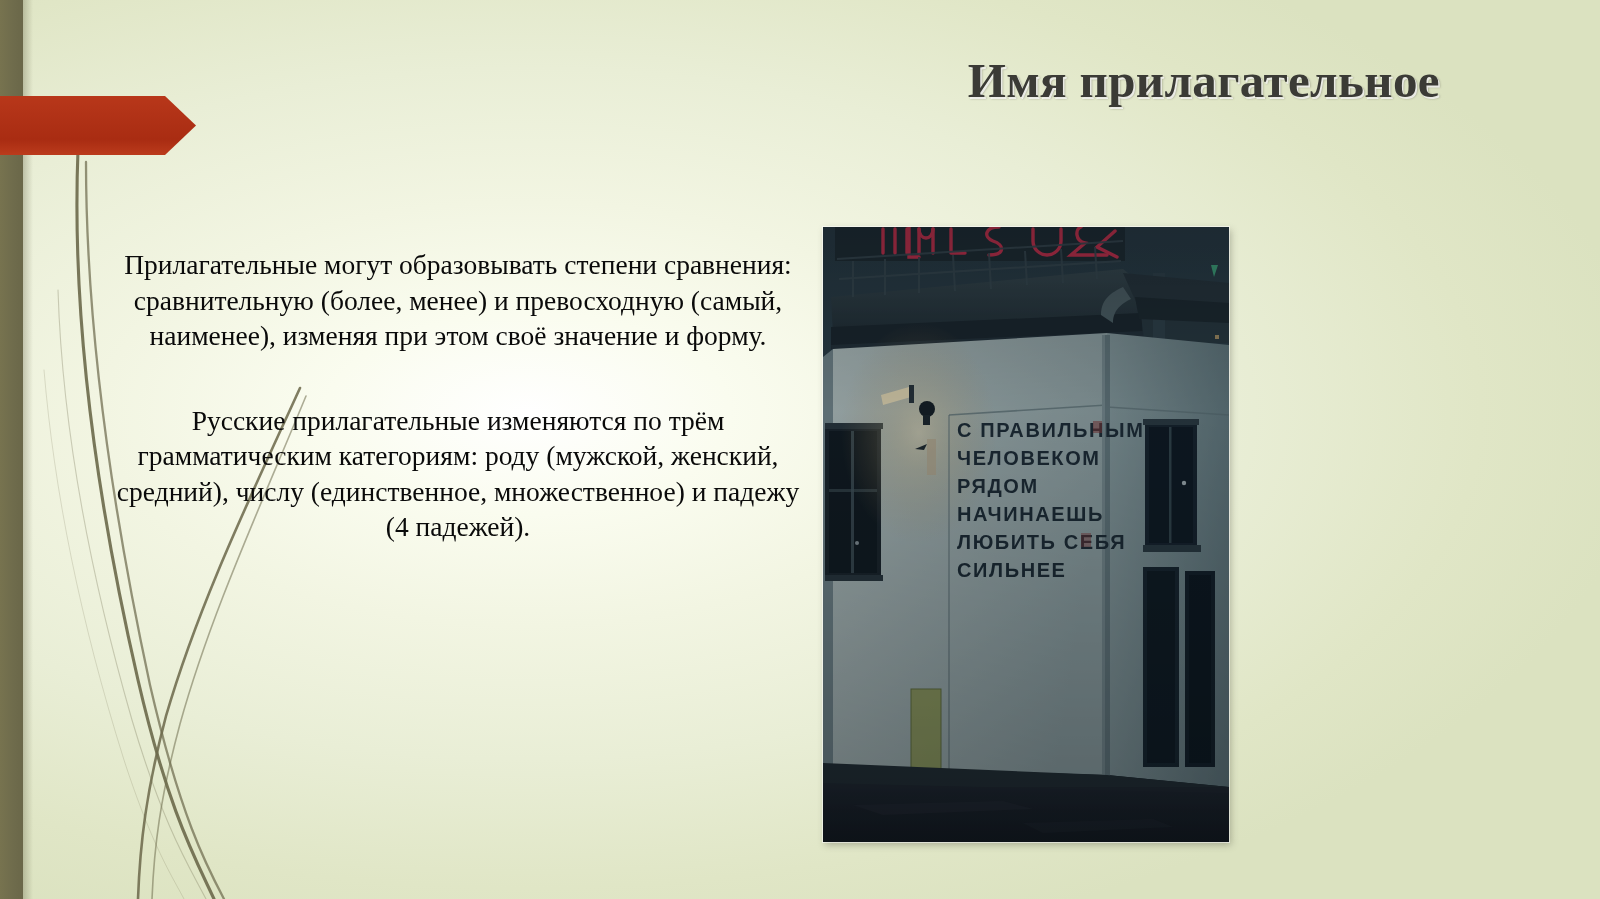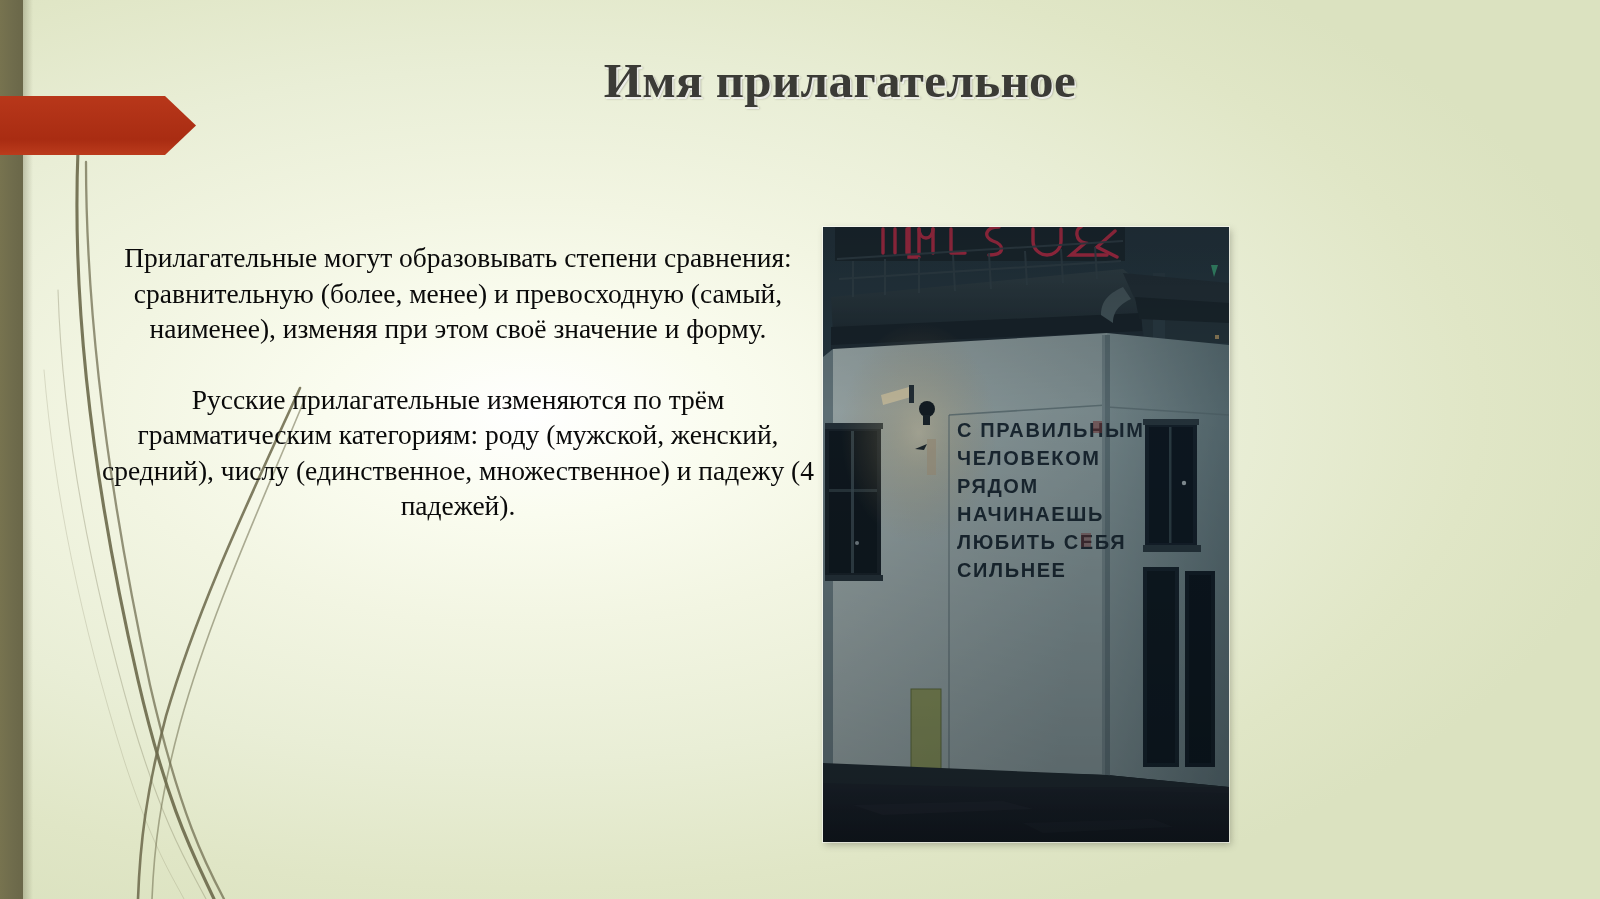--- a/index.html
+++ b/index.html
@@ -71,21 +71,21 @@
     z-index: 4;
     pointer-events: none;
   }
 
   
   .title {
     position: absolute;
     left: 240px;
     top: 52px;
     width: 1200px;
-    text-align: center;
+    text-align: right;
     font-size: 49px;
     font-weight: bold;
     color: #3b3b36;
     letter-spacing: 0.4px;
     text-shadow: 1.5px 1.5px 0 rgba(255,255,255,0.75),
                  2px 2px 2px rgba(90,90,80,0.45);
     z-index: 7;
     white-space: nowrap;
   }
 
@@ -94,21 +94,21 @@
     position: absolute;
     left: 96px;
     top: 240px;
     width: 724px;
     text-align: center;
     font-size: 27.5px;
     line-height: 35.5px;
     color: #0a0a0a;
     z-index: 7;
   }
-  .body-text p { margin: 0; }
+  .body-text p { margin: 7px; }
   .body-text .spacer { height: 35px; }
 
   
   .photo-frame {
     position: absolute;
     left: 823px;
     top: 227px;
     width: 406px;
     height: 615px;
     background: #0b1318;

